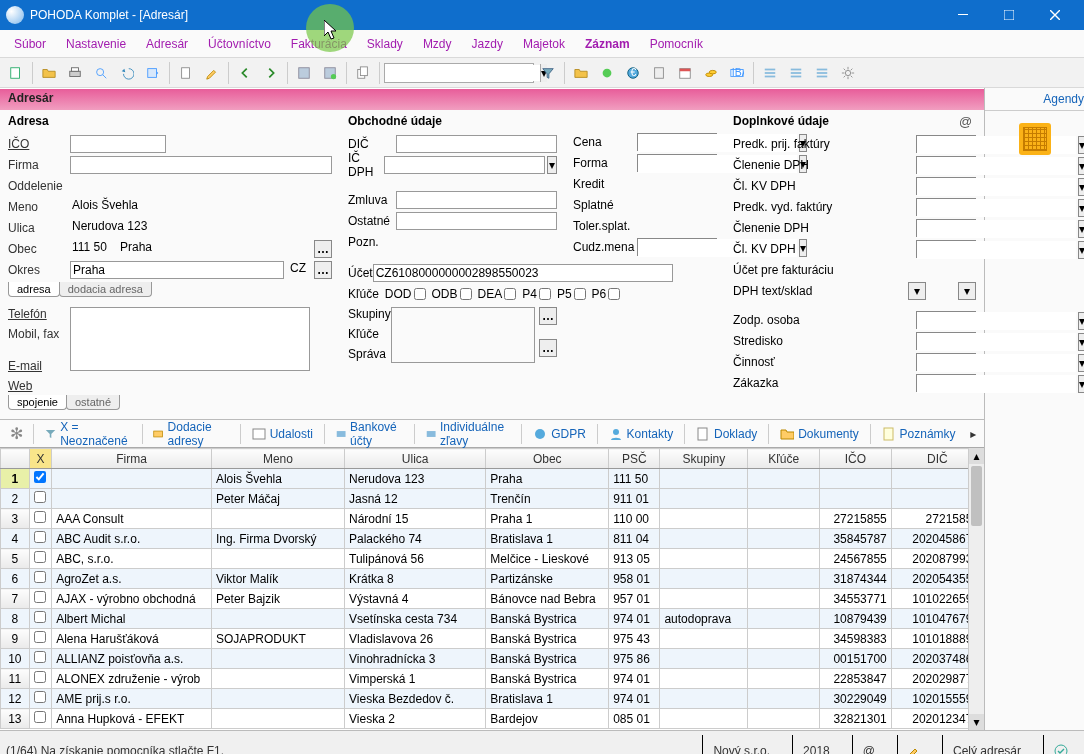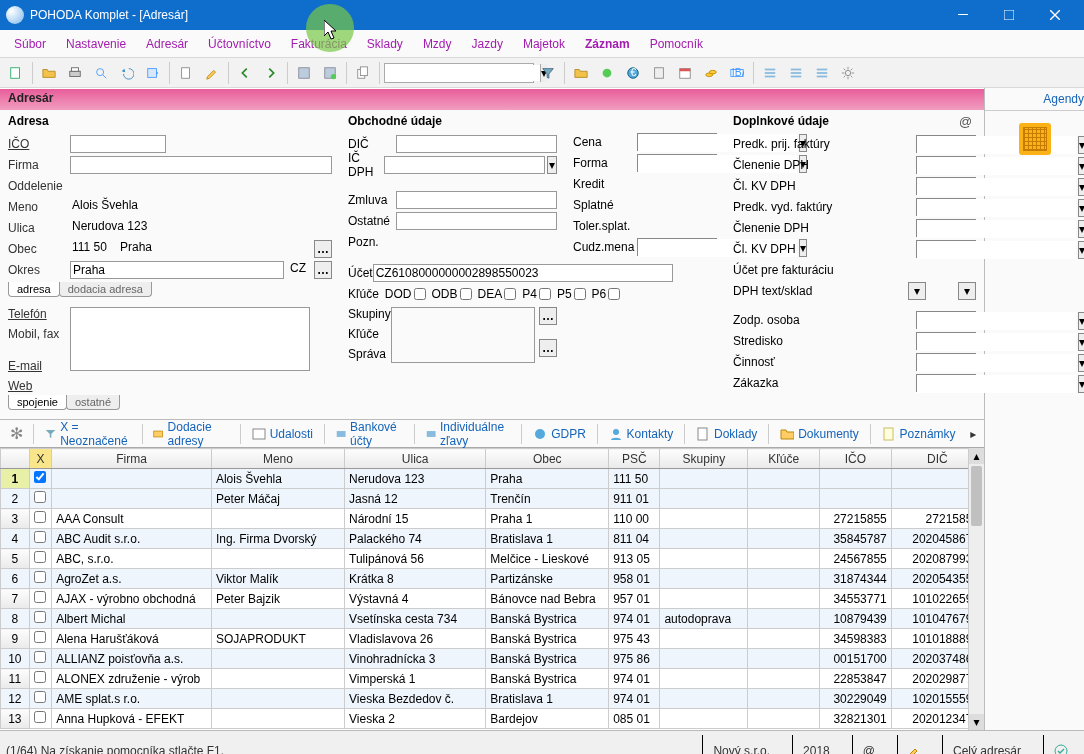--- a/index.html
+++ b/index.html
@@ -824,21 +824,21 @@
               <td>Banská Bystrica</td>
               <td>974 01</td>
               <td></td>
               <td></td>
               <td class="num">22853847</td>
               <td class="num">2020298779</td>
             </tr>
             <tr class="alt">
               <td class="rownum">12</td>
               <td class="ck"><input type="checkbox" style=""></td>
-              <td>AME splat.s r.o.</td>
+              <td>AME prij.s r.o.</td>
               <td></td>
               <td>Vieska Bezdedov č.</td>
               <td>Bratislava 1</td>
               <td>974 01</td>
               <td></td>
               <td></td>
               <td class="num">30229049</td>
               <td class="num">1020155599</td>
             </tr>
             <tr>

